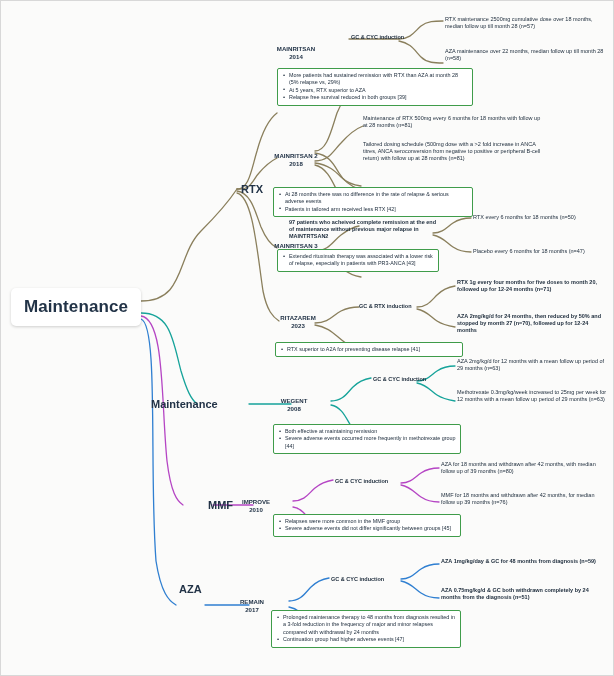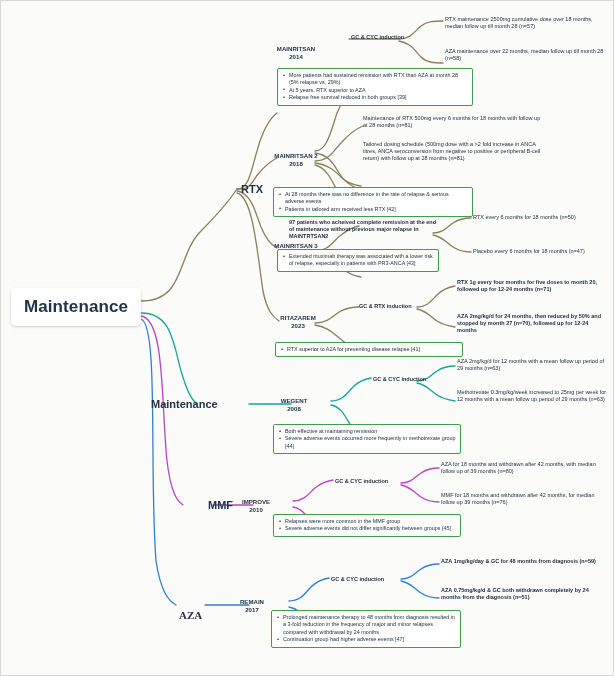--- a/index.html
+++ b/index.html
@@ -242,21 +242,21 @@
   <div class="node cap reg" style="left:440px;top:491px;width:158px;">
     <span>MMF for 18 months and withdrawn after 42 months, for median follow up 39 months (n=76)</span>
   </div>
   <div class="node gbox" style="left:272px;top:513px;width:188px;">
     <ul>
       <li>Relapses were more common in the MMF group</li>
       <li>Severe adverse events did not differ significantly between groups [45]</li>
     </ul>
   </div>
 
-  <div class="node branch" style="left:178px;top:608px;font-family:Liberation Serif, serif;">
+  <div class="node branch" style="left:178px;top:582px;">
     <span>AZA</span>
   </div>
   <div class="node trial" style="left:228px;top:597px;width:46px;">
     <div>REMAIN</div>
     <div>2017</div>
   </div>
   <div class="node cap" style="left:330px;top:575px;width:66px;">
     <span>GC &amp; CYC induction</span>
   </div>
   <div class="node cap" style="left:440px;top:557px;width:162px;">

